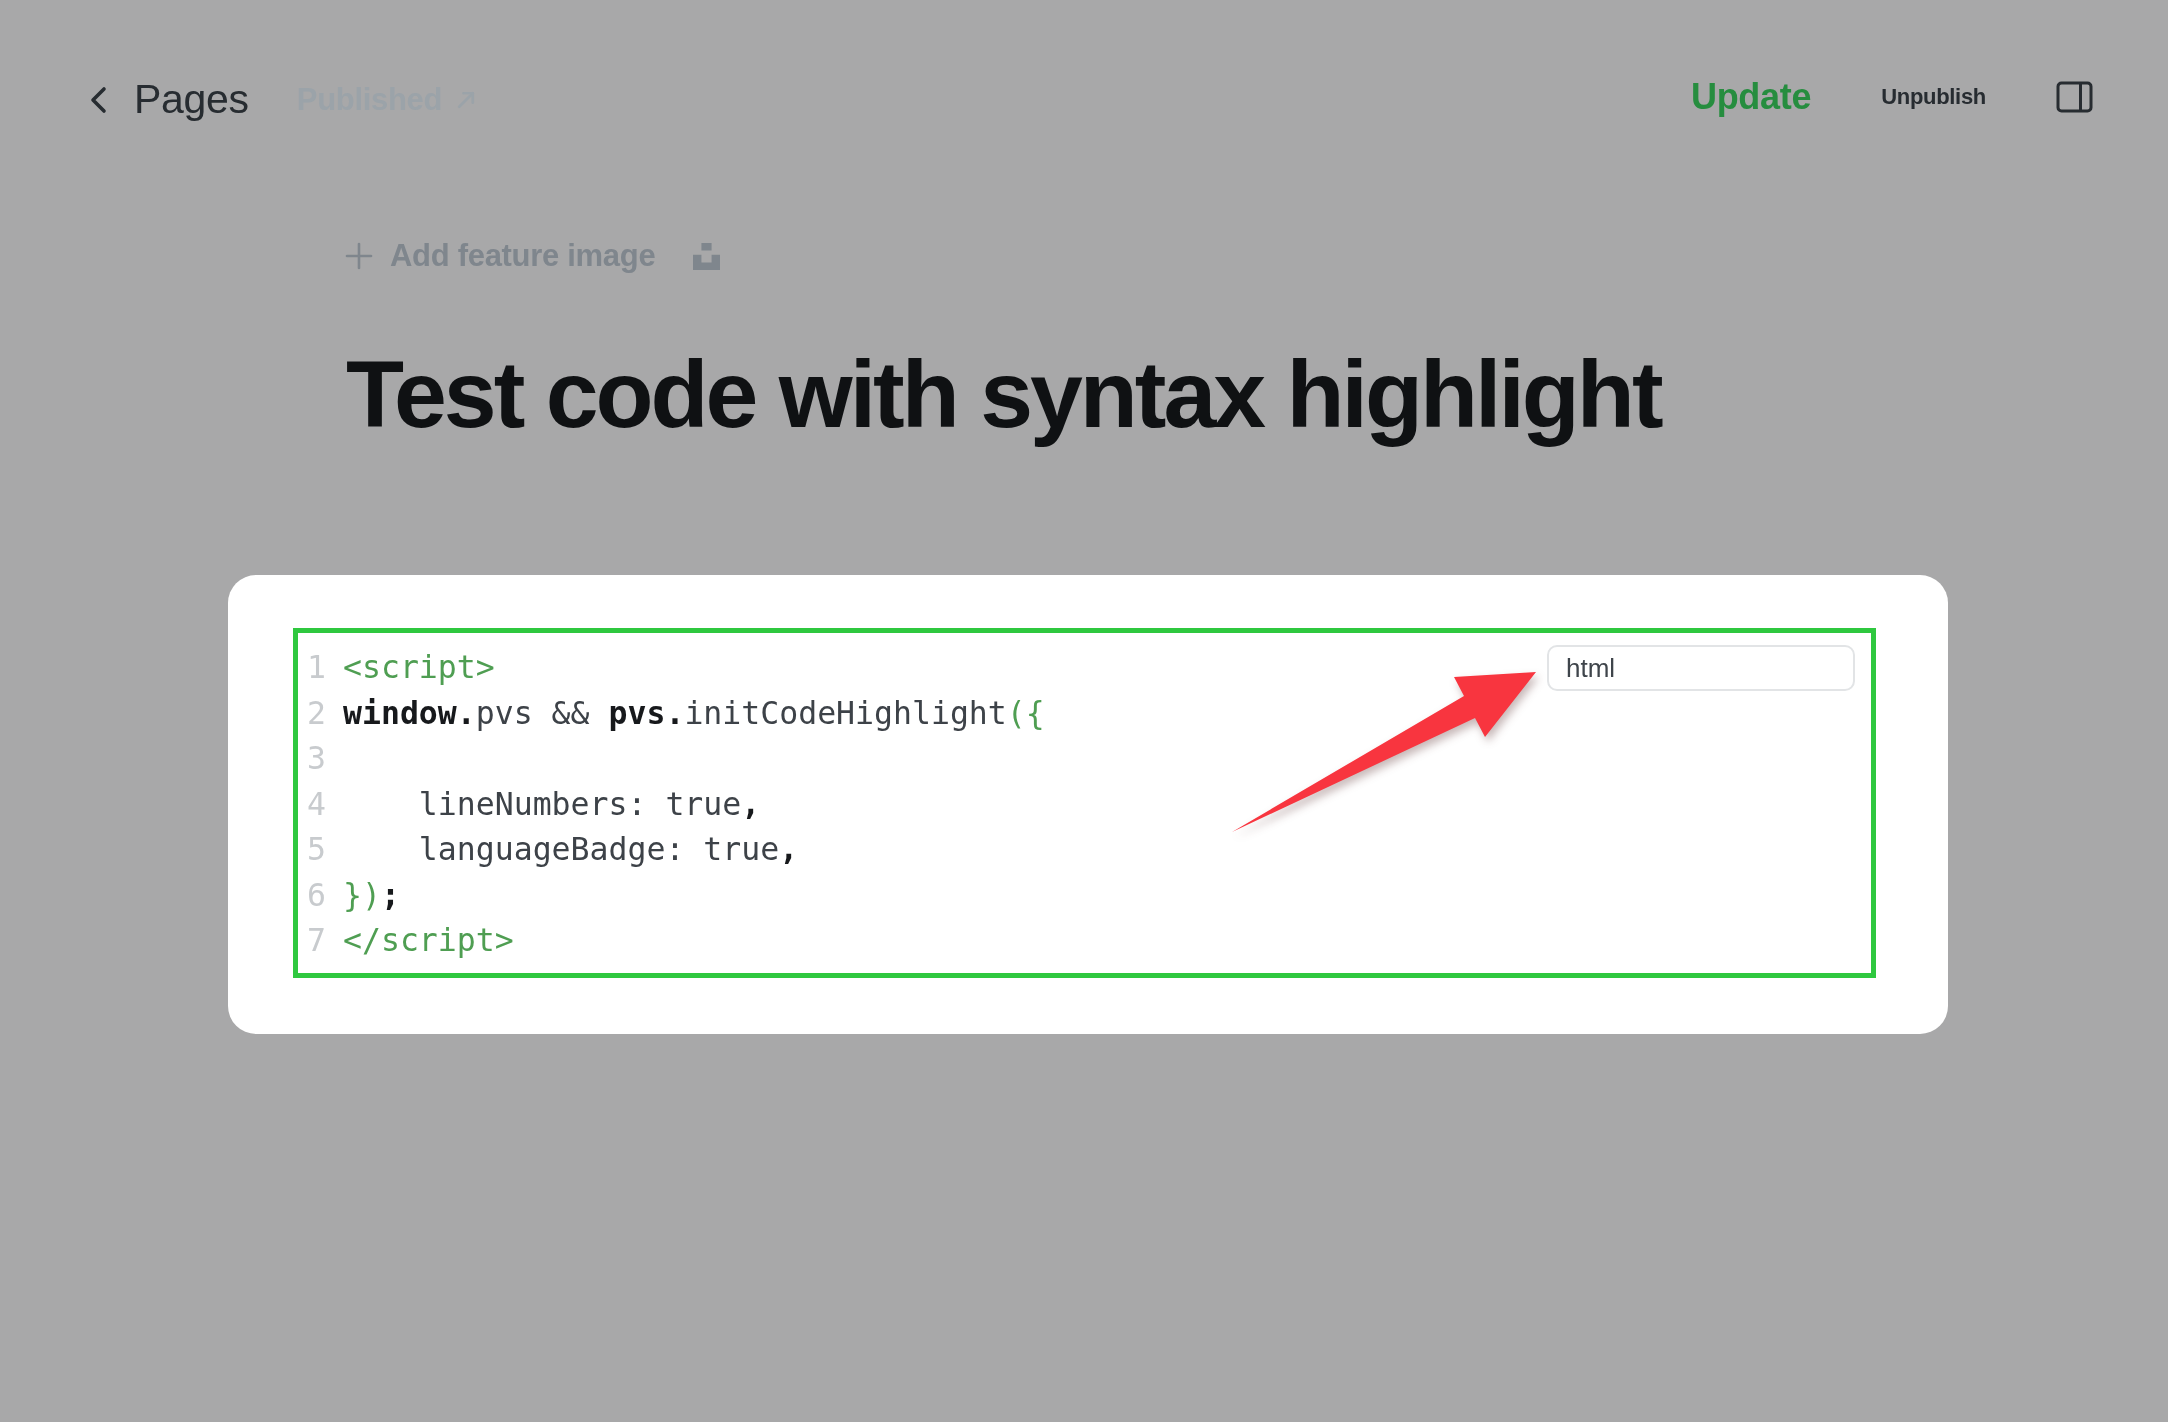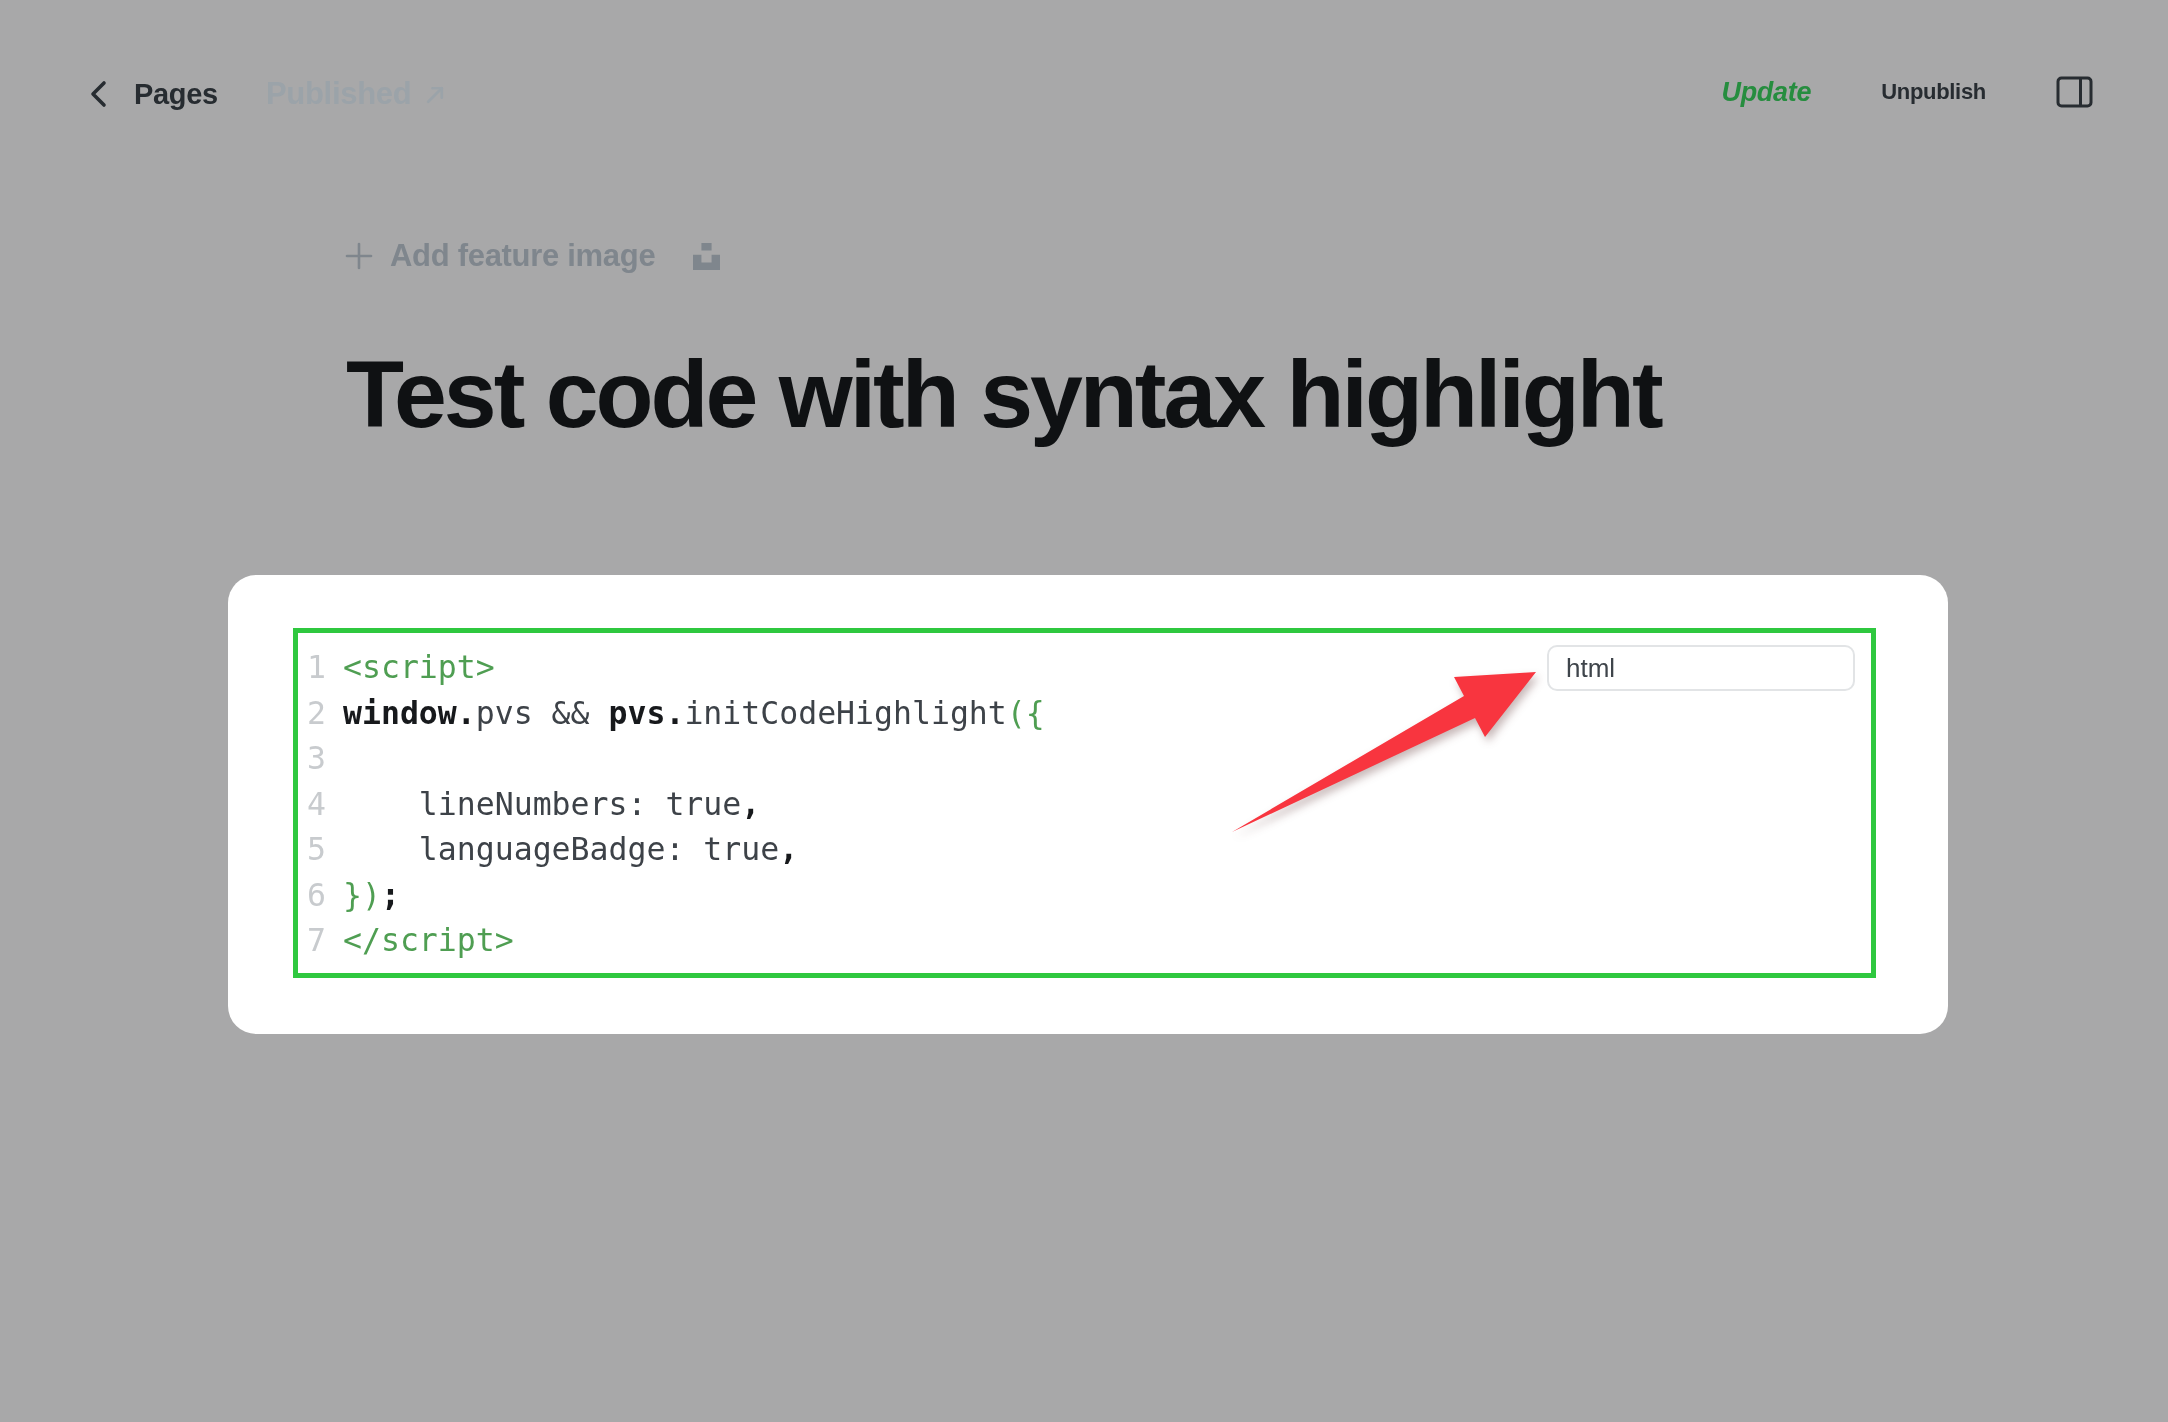--- a/index.html
+++ b/index.html
@@ -13,38 +13,37 @@
 
   
   .topbar-left {
     position:absolute; left:86px; top:76px;
     display:flex; align-items:center;
   }
   .back-btn {
     display:flex; align-items:center; margin-right:22px; cursor:pointer;
   }
   .crumb {
-    font-size:29px; font-weight:700; color:var(--dark_text);
+    font-size:41px; font-weight:400; color:var(--dark_text);
     letter-spacing:-0.3px; cursor:pointer;
   }
   .published {
     display:flex; align-items:center; gap:12px;
     margin-left:48px; cursor:pointer;
     font-size:31px; font-weight:600; color:var(--muted_text);
     letter-spacing:-0.3px;
   }
   .topbar-right {
     position:absolute; right:74px; top:76px;
     display:flex; align-items:center; gap:70px;
   }
   .update-btn {
-    font-size:27px; font-weight:700; color:var(--update_green);
+    font-size:36px; font-weight:700; color:var(--update_green);
     letter-spacing:-0.3px; cursor:pointer; background:none; border:none;
     font-family:inherit;
-    font-style:italic;
   }
   .unpublish-btn {
     font-size:22px; font-weight:700; color:var(--dark_text);
     letter-spacing:-0.3px; cursor:pointer; background:none; border:none;
     font-family:inherit;
   }
   .panel-toggle { display:flex; align-items:center; cursor:pointer; }
 
   
   .feature-row {

